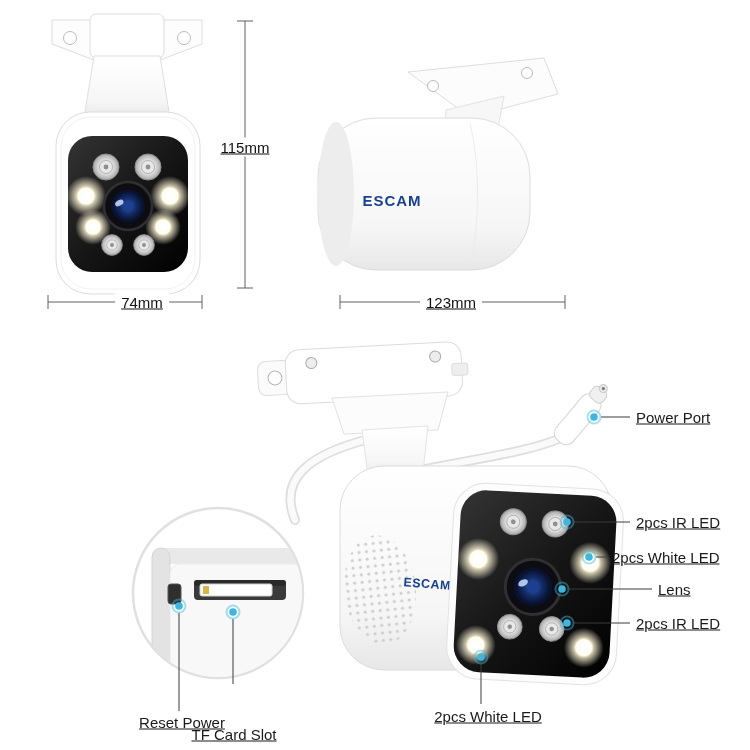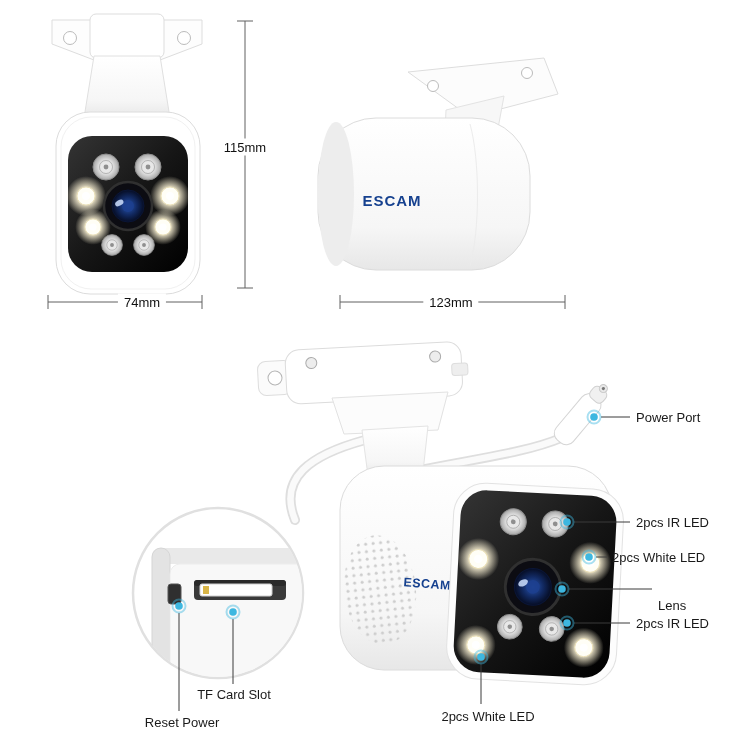--- a/index.html
+++ b/index.html
@@ -1,19 +1,19 @@
 <!DOCTYPE html>
 <html><head>
 <meta charset="utf-8">
 <style>
   html,body{margin:0;padding:0;background:#ffffff;}
   .stage{position:relative;width:750px;height:750px;background:#ffffff;overflow:hidden;
          font-family:"Liberation Sans",sans-serif;}
   .stage > svg{position:absolute;left:0;top:0;}
-  .lbl{position:absolute;font-size:13px;color:#1a1a1a;white-space:nowrap;line-height:1;}
+  .lbl{position:absolute;font-size:15px;color:#1a1a1a;white-space:nowrap;line-height:1;text-decoration:underline;}
   .v-center{transform:translateY(-50%);text-align:right;}
   .center{transform:translate(-50%,-50%);}
   .dim{background:#ffffff;padding:2px 6px;transform:translate(-50%,-50%);color:#111;}
 </style>
 </head>
 <body>
 
 <div class="stage">
 
 <svg width="750" height="750" viewBox="0 0 750 750">
@@ -231,19 +231,19 @@
   </g>
 </svg>
 
   <div class="lbl dim" style="left:245px;top:147px">115mm</div>
   <div class="lbl dim" style="left:142px;top:302px">74mm</div>
   <div class="lbl dim" style="left:451px;top:302px">123mm</div>
 
   <div class="lbl v-center" style="left:636px;top:417px">Power Port</div>
   <div class="lbl v-center" style="left:636px;top:522px">2pcs IR LED</div>
   <div class="lbl v-center" style="left:612px;top:557px">2pcs White LED</div>
-  <div class="lbl v-center" style="left:658px;top:605px">Lens</div>
+  <div class="lbl v-center" style="left:658px;top:589px">Lens</div>
   <div class="lbl v-center" style="left:636px;top:623px">2pcs IR LED</div>
   <div class="lbl center" style="left:488px;top:716px">2pcs White LED</div>
-  <div class="lbl center" style="left:234px;top:694px">TF Card Slot</div>
+  <div class="lbl center" style="left:234px;top:734px">TF Card Slot</div>
   <div class="lbl center" style="left:182px;top:722px">Reset Power</div>
 
 </div>
 
 </body></html>

